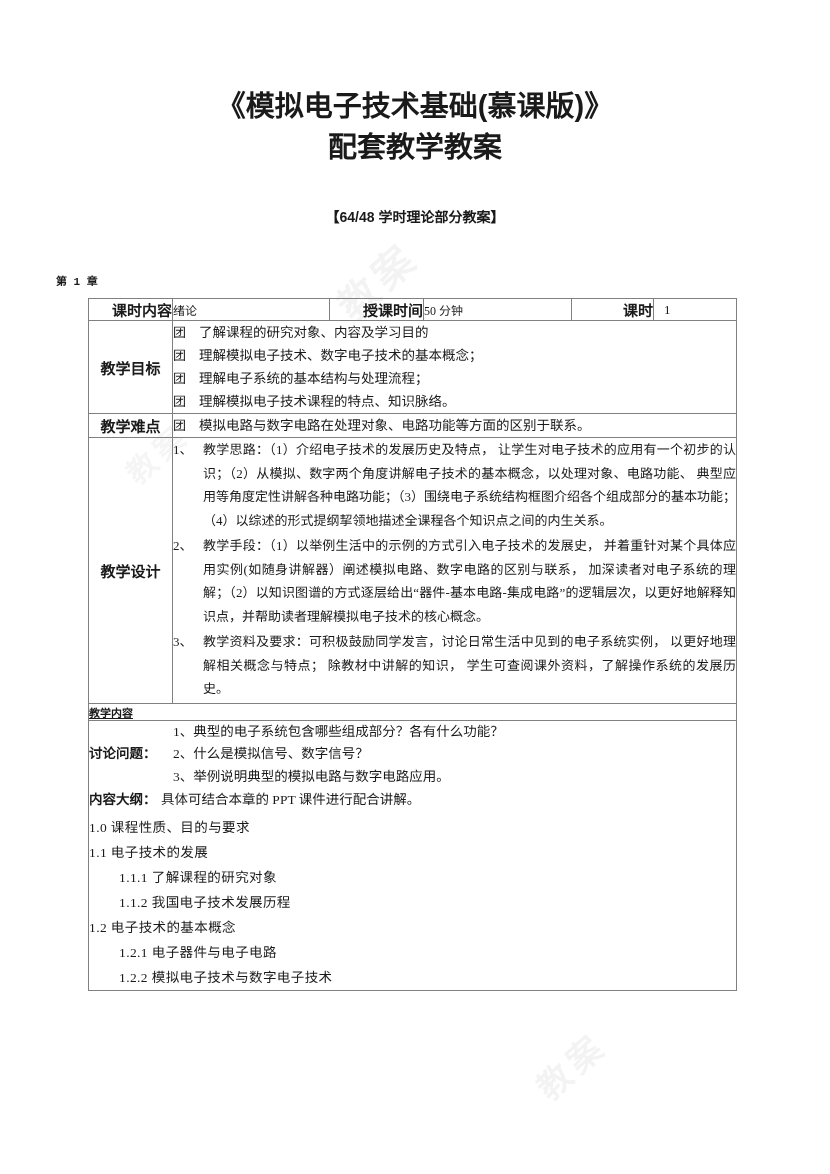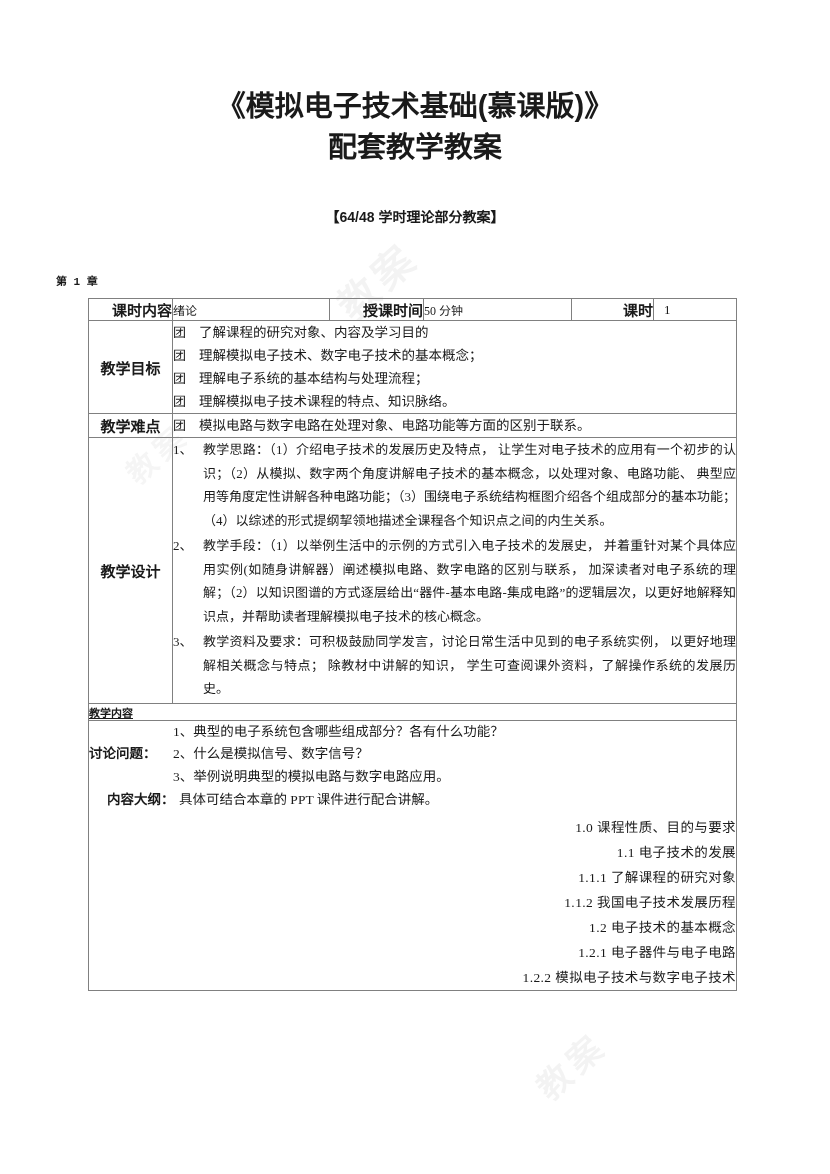--- a/index.html
+++ b/index.html
@@ -175,37 +175,35 @@
     width: 84px;
     font-size: 13.5px;
   }
   .disc-items { flex: 1 1 auto; }
   .disc-item { white-space: nowrap; }
 
   .outline-label-row {
     display: flex;
     align-items: flex-end;
     margin-top: 1px;
-    margin-left: 18px;
   }
   .outline-label {
     font-family: "Liberation Sans", "DejaVu Sans", sans-serif;
     font-weight: 700;
     flex: 0 0 72px;
     width: 72px;
     font-size: 13.5px;
   }
   .outline-note { flex: 1 1 auto; }
 
   .outline-list {
     margin-top: 3px;
     font-family: "Liberation Serif", "DejaVu Serif", serif;
     font-size: 13.5px;
     line-height: 25px;
-    text-align: right;
   }
   .outline-l1 { padding-left: 0px; letter-spacing: 0.4px; }
   .outline-l2 { padding-left: 30px; letter-spacing: 0.4px; }
 </style>
 </head>
 <body>
 
 <div class="watermark wm1">教案</div>
 <div class="watermark wm2">教案</div>
 <div class="watermark wm3">教案</div>

